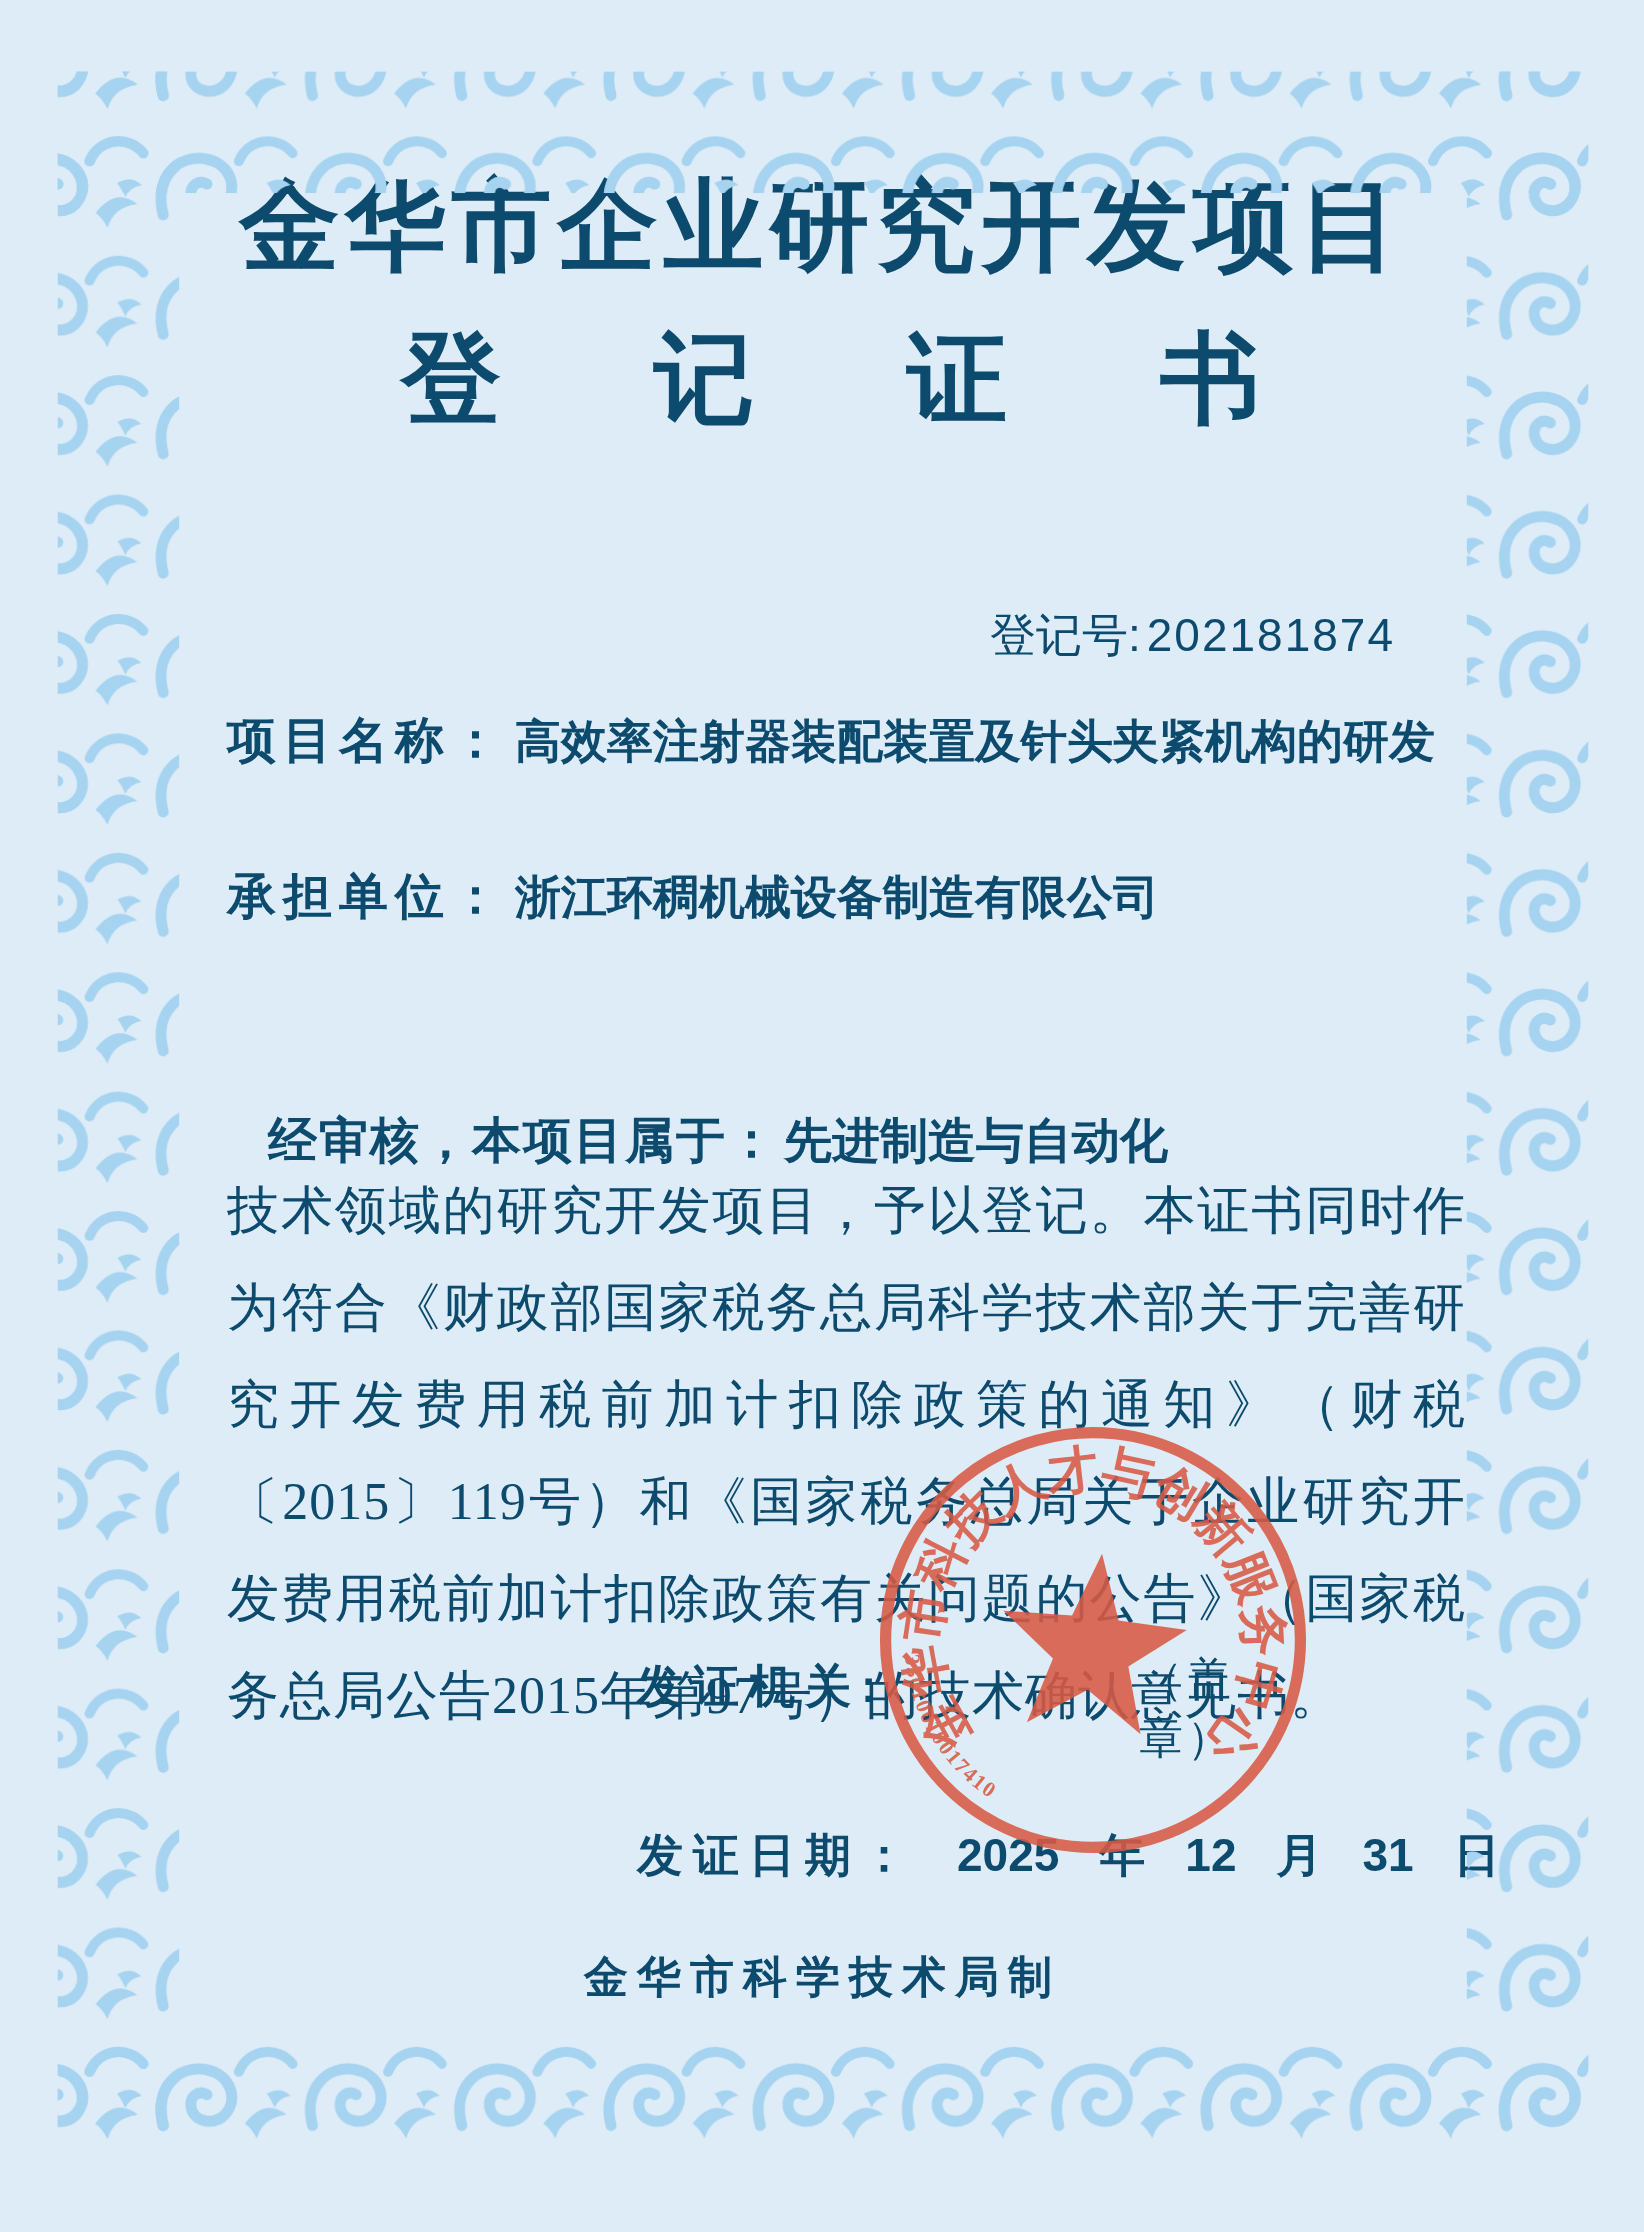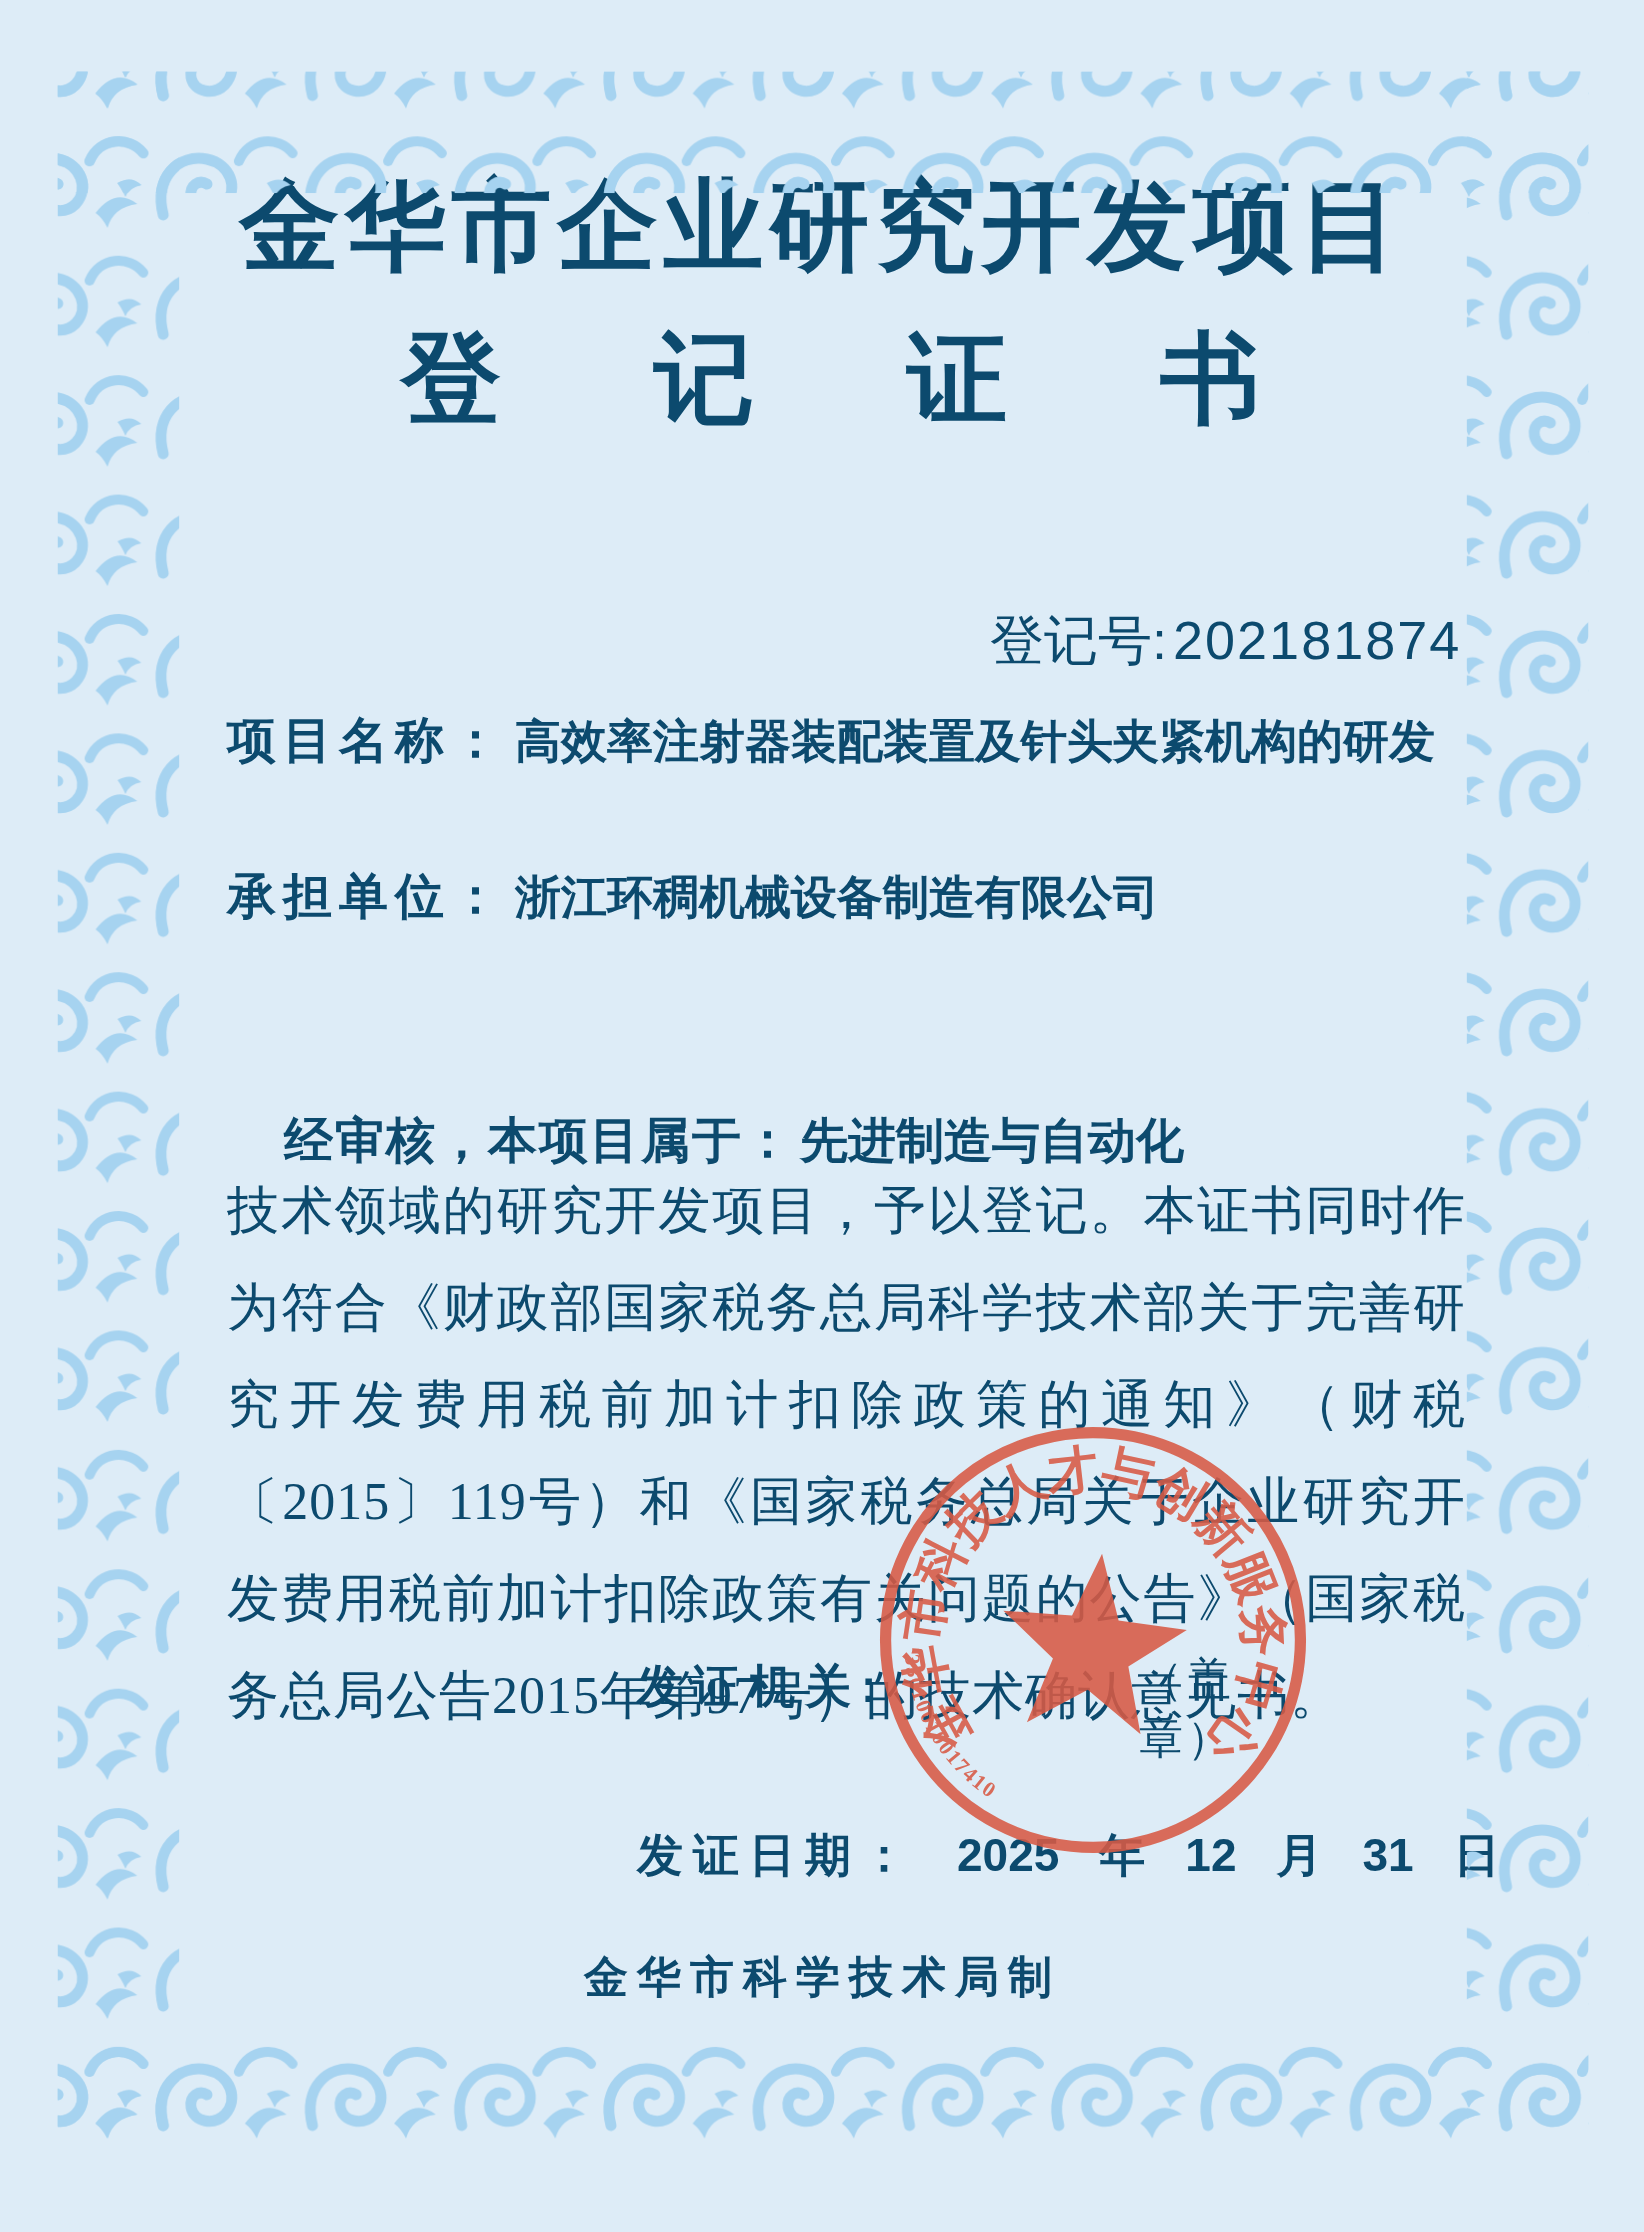--- a/index.html
+++ b/index.html
@@ -18,31 +18,31 @@
   .title1{
     left:0;right:0;top:167px;text-align:center;
     font-family:"Liberation Serif", serif;font-weight:900;
     font-size:100px;letter-spacing:6px;line-height:1.2;
   }
   .title2{
     left:0;right:0;top:320px;text-align:center;
     font-family:"Liberation Serif", serif;font-weight:900;
     font-size:100px;letter-spacing:64px;padding-left:80px;line-height:1.2;
   }
-  .reg{left:990px;top:605px;font-size:54px;font-weight:500;}
+  .reg{left:990px;top:605px;font-size:46px;font-weight:500;}
   .reg .num{margin-left:6px;letter-spacing:2px;}
   .row{left:227px;white-space:nowrap;}
   .row-project{top:708px;}
   .row-undertaker{top:864px;}
   .flabel{
     font-family:Liberation Sans, sans-serif;font-weight:700;
     font-size:49px;letter-spacing:7px;
   }
   .fvalue{font-size:46px;font-weight:600;margin-left:8px;text-align:center;}
-  .review{left:284px;top:1108px;white-space:nowrap;}
+  .review{left:268px;top:1108px;white-space:nowrap;}
   .rlabel{font-family:"Liberation Serif", serif;font-weight:800;font-size:49px;letter-spacing:2px;}
   .rvalue{font-size:48px;font-weight:700;margin-left:6px;}
   .paragraph{
     left:227px;top:1162px;width:1239px;
     font-family:"Liberation Serif", serif;
     font-size:52px;line-height:97px;
     text-align:justify;text-justify:inter-character;
     letter-spacing:1px;
   }
   .issuer{left:637px;top:1656px;font-size:46px;font-weight:600;letter-spacing:10px;}

